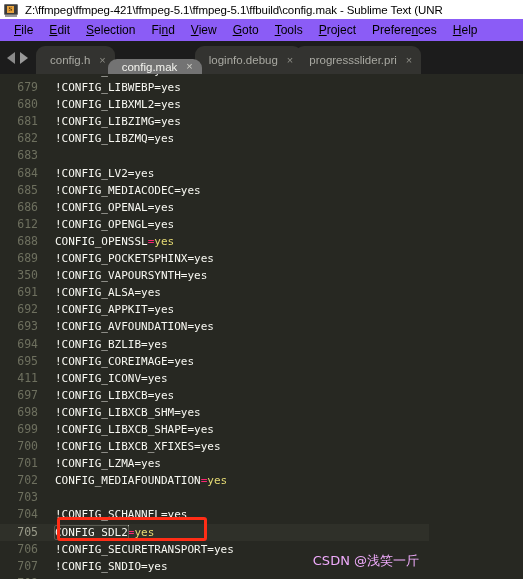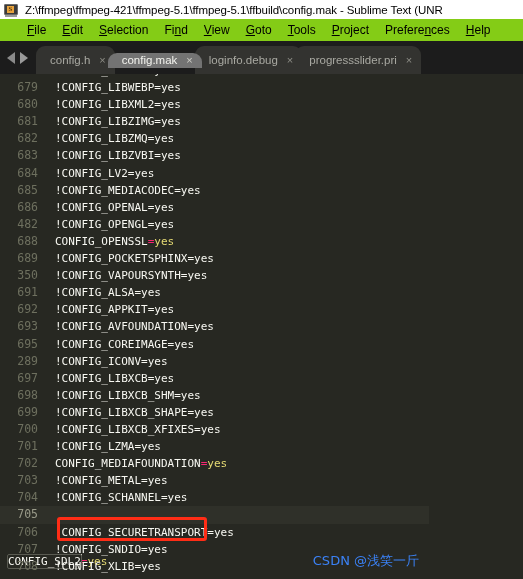--- a/index.html
+++ b/index.html
@@ -72,24 +72,24 @@
     font-family: "Liberation Sans", sans-serif;
     letter-spacing: -0.1px;
   }
 
   
   .menubar {
     position: absolute;
     top: 19px; left: 0;
     width: 523px;
     height: 22px;
-    background: #84cc16;
+    background: #8b5cf6;
     display: flex;
     align-items: center;
-    padding-left: 19px;
+    padding-left: 6px;
   }
   .menu-item {
     font-size: 12px;
     color: #000000;
     padding: 0 8px;
     cursor: default;
     white-space: nowrap;
     font-family: "Liberation Sans", sans-serif;
   }
   .menu-item u { text-decoration: underline; }
@@ -170,21 +170,21 @@
     left: 0;
     width: 523px;
   }
   .code-line {
     position: relative;
     height: 17.1px;
     line-height: 17.1px;
     display: flex;
     white-space: pre;
   }
-  .code-line.current { background: #2f3029; flex-direction: column; }
+  .code-line.current { background: #2f3029; }
   .gutter {
     width: 47px;
     flex: 0 0 47px;
     text-align: right;
     padding-right: 9px;
     color: #6e705f;
     font-size: 11.5px;
     font-family: "DejaVu Sans Mono", monospace;
   }
   .code-line.current .gutter { color: #9a9b8a; }
@@ -225,21 +225,21 @@
     pointer-events: none;
     z-index: 20;
   }
 
   
   .watermark {
     position: absolute;
     right: 10px;
     bottom: 9px;
     font-size: 13px;
-    color: #3b82f6;
+    color: #f0abfc;
     font-family: "DejaVu Sans", sans-serif;
     z-index: 15;
     white-space: nowrap;
   }
 </style>
 </head>
 <body>
 
 <div id="app">
 
@@ -263,21 +263,21 @@
       <div class="menu-item"><u>P</u>roject</div>
       <div class="menu-item">Prefere<u>n</u>ces</div>
       <div class="menu-item"><u>H</u>elp</div>
     </div>
 
   <div class="tabbar">
     <div class="tab-nav">
       <div class="navarrow left"></div>
       <div class="navarrow right"></div>
     </div>
-    <div id="tabs" style="display:flex;align-items:center;margin-top:19px;">
+    <div id="tabs" style="display:flex;align-items:flex-end;margin-top:19px;">
         <div class="tab">
           <span class="tab-label">config.h</span>
           <span class="tab-close">×</span>
         </div>
         <div class="tab active">
           <span class="tab-label">config.mak</span>
           <span class="tab-close">×</span>
         </div>
         <div class="tab">
           <span class="tab-label">loginfo.debug</span>
@@ -290,40 +290,41 @@
       </div>
   </div>
 
   <div class="editor">
     <div class="code-area" id="code-area">
         <div class="code-line"><div class="gutter">678</div><div class="code-text"><span class="tok-dis">!CONFIG_LIBVPX=yes</span></div></div>
         <div class="code-line"><div class="gutter">679</div><div class="code-text"><span class="tok-dis">!CONFIG_LIBWEBP=yes</span></div></div>
         <div class="code-line"><div class="gutter">680</div><div class="code-text"><span class="tok-dis">!CONFIG_LIBXML2=yes</span></div></div>
         <div class="code-line"><div class="gutter">681</div><div class="code-text"><span class="tok-dis">!CONFIG_LIBZIMG=yes</span></div></div>
         <div class="code-line"><div class="gutter">682</div><div class="code-text"><span class="tok-dis">!CONFIG_LIBZMQ=yes</span></div></div>
-        <div class="code-line"><div class="gutter">683</div><div class="code-text"><span class="tok-dis">!CONFIG_LIBZVBI=yes</span></div></div>
+        <div class="code-line"><div class="gutter">683</div></div>
         <div class="code-line"><div class="gutter">684</div><div class="code-text"><span class="tok-dis">!CONFIG_LV2=yes</span></div></div>
         <div class="code-line"><div class="gutter">685</div><div class="code-text"><span class="tok-dis">!CONFIG_MEDIACODEC=yes</span></div></div>
         <div class="code-line"><div class="gutter">686</div><div class="code-text"><span class="tok-dis">!CONFIG_OPENAL=yes</span></div></div>
-        <div class="code-line"><div class="gutter">482</div><div class="code-text"><span class="tok-dis">!CONFIG_OPENGL=yes</span></div></div>
+        <div class="code-line"><div class="gutter">612</div><div class="code-text"><span class="tok-dis">!CONFIG_OPENGL=yes</span></div></div>
         <div class="code-line"><div class="gutter">688</div><div class="code-text"><span class="">CONFIG_OPENSSL</span><span class="tok-op">=</span><span class="tok-val">yes</span></div></div>
         <div class="code-line"><div class="gutter">689</div><div class="code-text"><span class="tok-dis">!CONFIG_POCKETSPHINX=yes</span></div></div>
         <div class="code-line"><div class="gutter">350</div><div class="code-text"><span class="tok-dis">!CONFIG_VAPOURSYNTH=yes</span></div></div>
         <div class="code-line"><div class="gutter">691</div><div class="code-text"><span class="tok-dis">!CONFIG_ALSA=yes</span></div></div>
         <div class="code-line"><div class="gutter">692</div><div class="code-text"><span class="tok-dis">!CONFIG_APPKIT=yes</span></div></div>
         <div class="code-line"><div class="gutter">693</div><div class="code-text"><span class="tok-dis">!CONFIG_AVFOUNDATION=yes</span></div></div>
+        <div class="code-line"><div class="gutter">694</div><div class="code-text"><span class="tok-dis">!CONFIG_BZLIB=yes</span></div></div>
         <div class="code-line"><div class="gutter">695</div><div class="code-text"><span class="tok-dis">!CONFIG_COREIMAGE=yes</span></div></div>
-        <div class="code-line"><div class="gutter">289</div><div class="code-text"><span class="tok-dis">!CONFIG_ICONV=yes</span></div></div>
+        <div class="code-line"><div class="gutter">411</div><div class="code-text"><span class="tok-dis">!CONFIG_ICONV=yes</span></div></div>
         <div class="code-line"><div class="gutter">697</div><div class="code-text"><span class="tok-dis">!CONFIG_LIBXCB=yes</span></div></div>
         <div class="code-line"><div class="gutter">698</div><div class="code-text"><span class="tok-dis">!CONFIG_LIBXCB_SHM=yes</span></div></div>
         <div class="code-line"><div class="gutter">699</div><div class="code-text"><span class="tok-dis">!CONFIG_LIBXCB_SHAPE=yes</span></div></div>
         <div class="code-line"><div class="gutter">700</div><div class="code-text"><span class="tok-dis">!CONFIG_LIBXCB_XFIXES=yes</span></div></div>
         <div class="code-line"><div class="gutter">701</div><div class="code-text"><span class="tok-dis">!CONFIG_LZMA=yes</span></div></div>
         <div class="code-line"><div class="gutter">702</div><div class="code-text"><span class="">CONFIG_MEDIAFOUNDATION</span><span class="tok-op">=</span><span class="tok-val">yes</span></div></div>
-        <div class="code-line"><div class="gutter">703</div><div class="code-text"><span class="tok-dis">!CONFIG_METAL=yes</span></div></div>
+        <div class="code-line"><div class="gutter">703</div></div>
         <div class="code-line"><div class="gutter">704</div><div class="code-text"><span class="tok-dis">!CONFIG_SCHANNEL=yes</span></div></div>
         <div class="code-line current"><div class="gutter">705</div><div class="code-text"><span class="word-sel">CONFIG_SDL2</span><span class="caret"></span><span class="tok-op">=</span><span class="tok-val">yes</span></div></div>
         <div class="code-line"><div class="gutter">706</div><div class="code-text"><span class="tok-dis">!CONFIG_SECURETRANSPORT=yes</span></div></div>
         <div class="code-line"><div class="gutter">707</div><div class="code-text"><span class="tok-dis">!CONFIG_SNDIO=yes</span></div></div>
         <div class="code-line"><div class="gutter">708</div><div class="code-text"><span class="tok-dis">!CONFIG_XLIB=yes</span></div></div>
       </div>
     <div class="redbox"></div>
     <div class="watermark">CSDN @浅笑一斤</div>
   </div>
 

